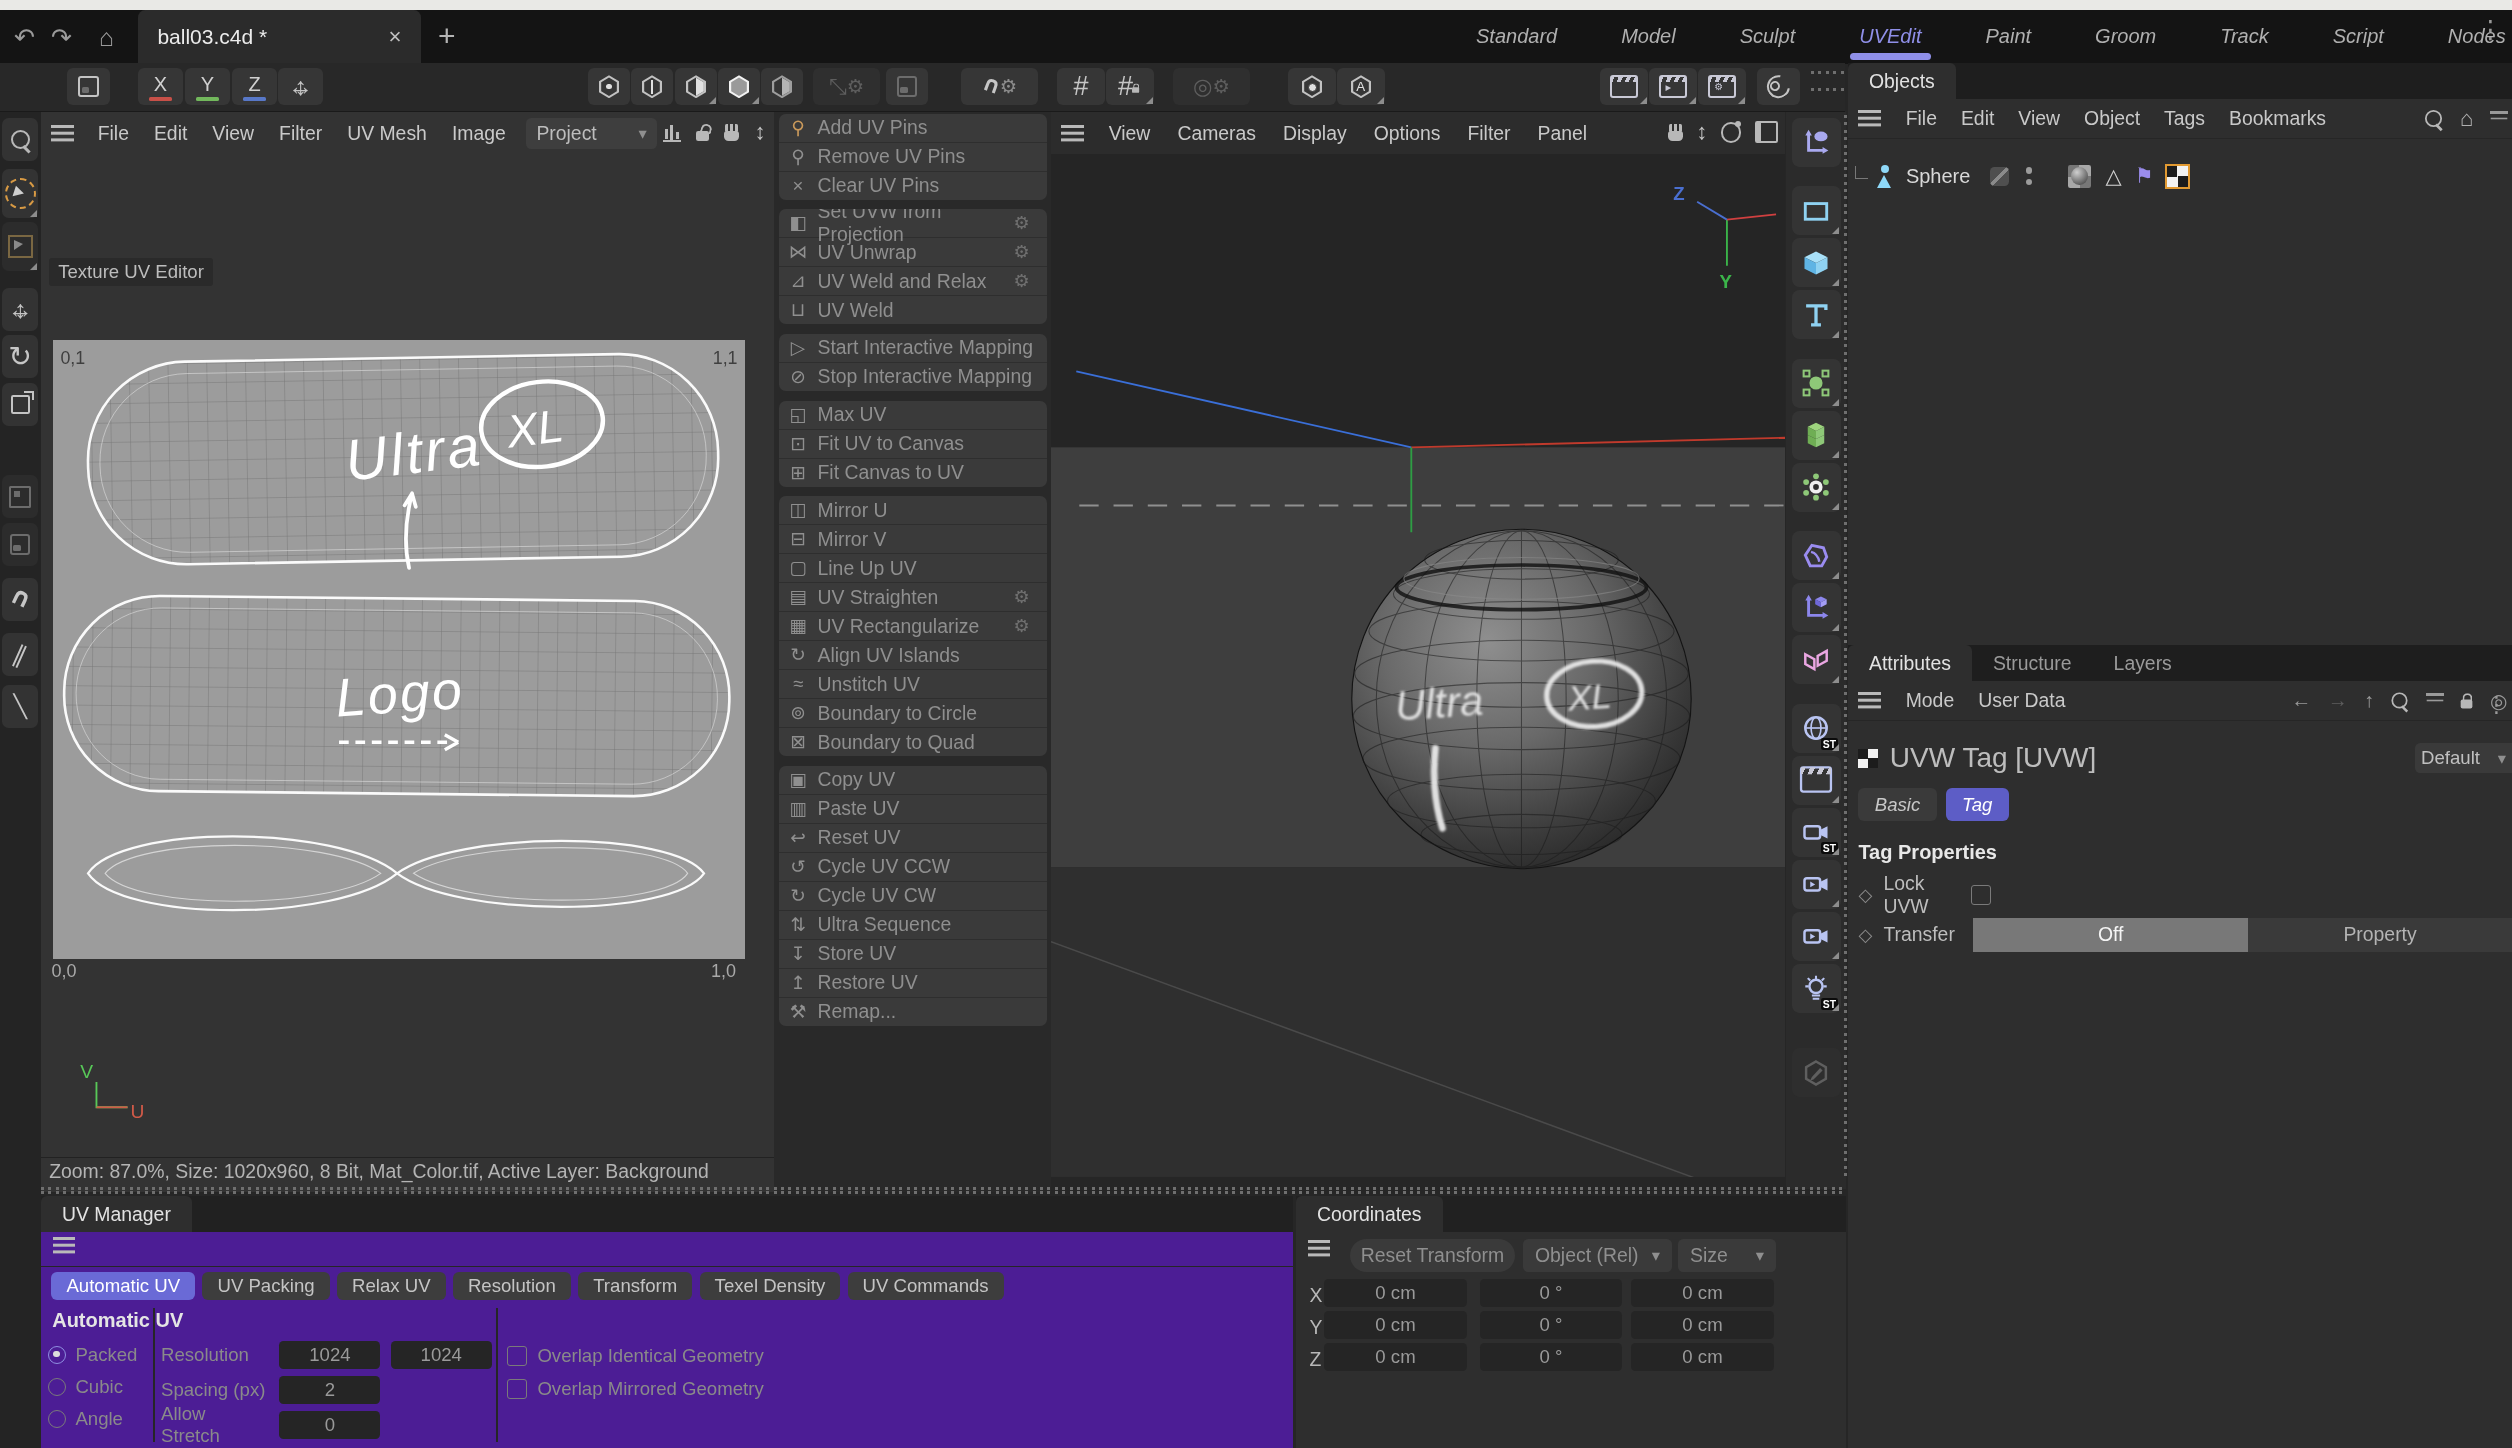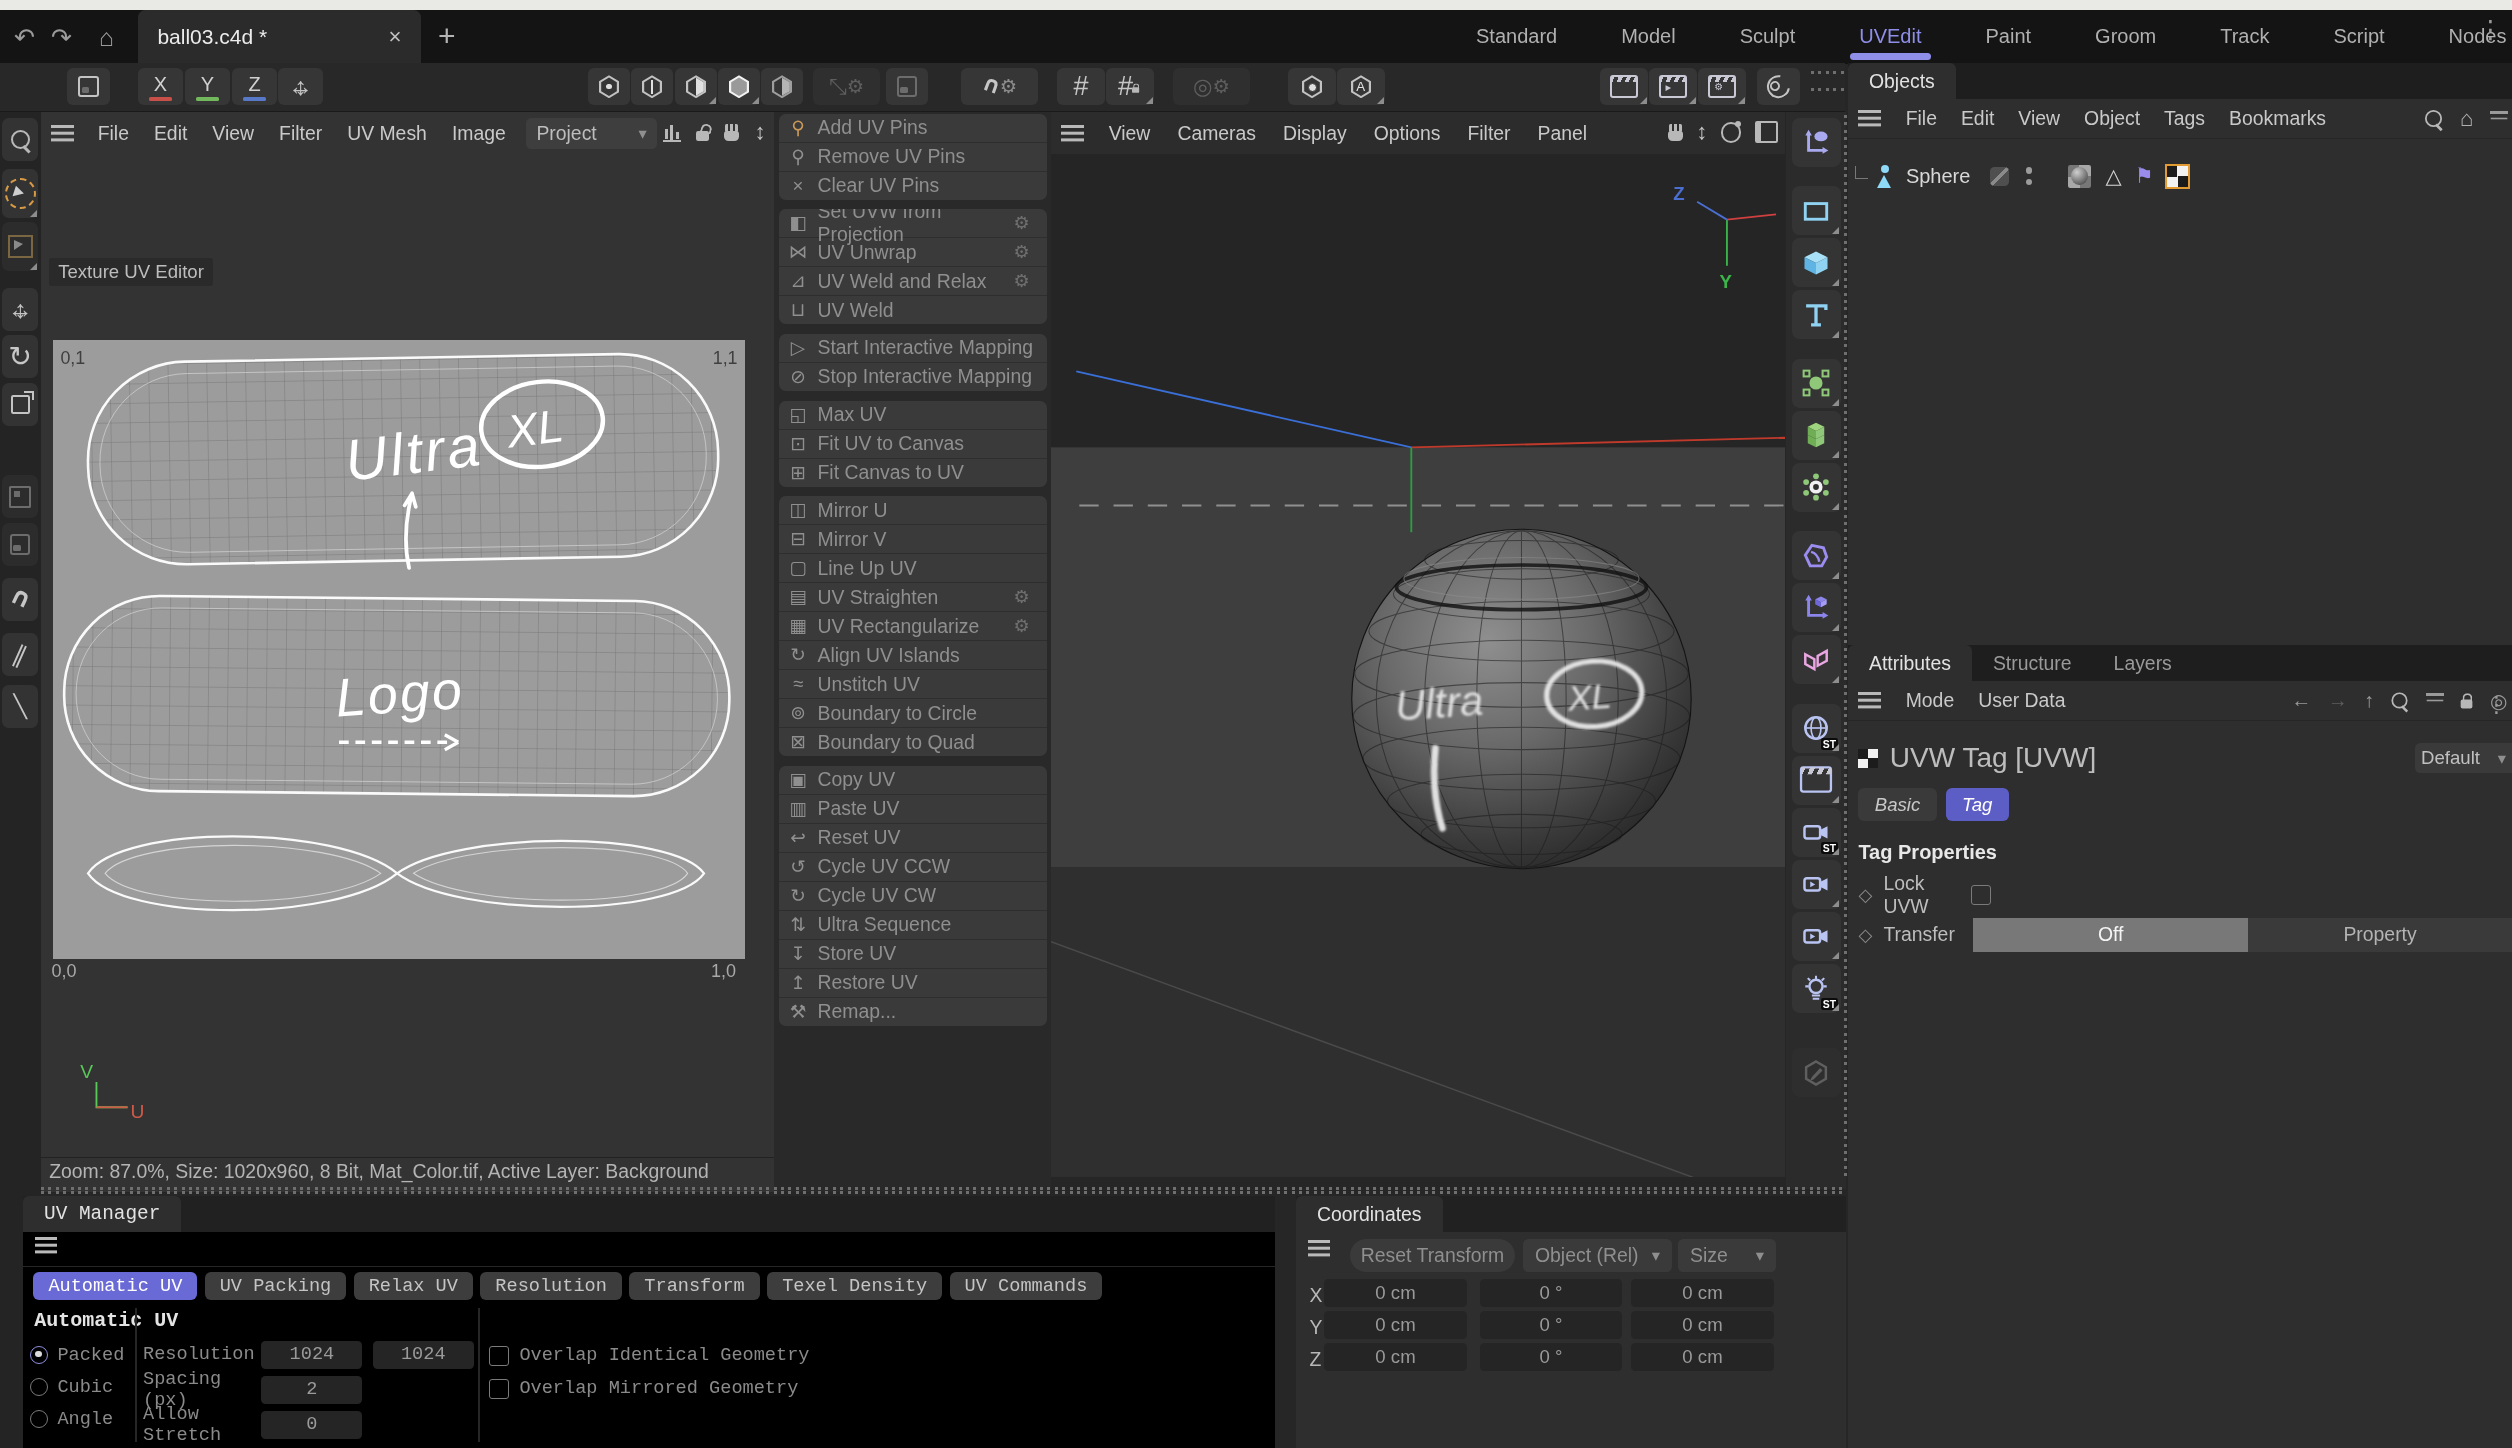--- a/index.html
+++ b/index.html
@@ -11,21 +11,21 @@
   
   .macbar{left:0;top:0;width:2512px;height:9.7px;background:#e9e9e6;}
   .tabbar{left:0;top:9.7px;width:2512px;height:54px;background:#141414;}
   .navglyph{font-size:25px;color:#9a9a9a;width:37px;text-align:center;line-height:54px;}
   .doctab{left:138px;top:9.7px;width:283px;height:54px;background:#2b2b2b;border-radius:7.4px 7.4px 0 0;
           display:flex;align-items:center;padding:0 19.4px;box-sizing:border-box;}
   .doctab .t{font-size:21px;color:#ececec;flex:1;}
   .doctab .x{font-size:22.3px;color:#c0c0c0;}
   .plus{left:438px;top:9.7px;font-size:30px;color:#b4b4b4;line-height:51px;}
   .modes{left:1473px;top:9.7px;height:54px;display:flex;align-items:center;gap:58px;}
-  .mode{font-size:20px;color:#b0b0b0;position:relative;padding:13.4px 3px;}
+  .mode{font-size:20px;color:#b0b0b0;position:relative;padding:13.4px 3px;font-style:italic;}
   .mode.active{color:#8f8fe8;}
   .mode.active::after{content:"";position:absolute;left:-6px;right:-6px;bottom:1.5px;height:6.7px;border-radius:3.7px;background:#8f8fe8;}
   .moremenu{left:2478px;top:15px;font-size:25px;color:#9a9a9a;}
   
   .toolbar{left:0;top:63px;width:1845px;height:48px;background:#282828;border-bottom:0.7px solid #1a1a1a;}
   .tbtn{position:absolute;top:5.2px;height:37px;background:#363636;border-radius:6px;display:flex;align-items:center;justify-content:center;}
   .tbtn.dim{background:#2f2f2f;}
   .fly::after{content:"";position:absolute;right:1.5px;bottom:1.5px;border-left:7.4px solid transparent;border-bottom:7.4px solid #8d8d8d;}
   .xyz{font-size:20px;color:#d0d0d0;flex-direction:column;gap:1.5px;width:45px;}
   .xyz b{font-weight:normal;}
@@ -145,21 +145,21 @@
   .subtab{height:33px;border-radius:6px;background:#3a3a3a;color:#c8c8c8;font-size:18.6px;display:flex;align-items:center;padding:0 16.4px;font-style:italic;}
   .subtab.sel{background:#5d5dc6;color:#fff;}
   .sechead{font-size:20px;font-weight:bold;color:#e8e8e8;}
   .diam{color:#8a8a8a;font-size:18px;width:25px;}
   .alabel{font-size:19.4px;color:#bdbdbd;}
   .chk{width:18px;height:18px;border:1.9px solid #7a7a7a;border-radius:3px;}
   .seg{position:absolute;left:115px;right:0;height:34px;display:flex;}
   .seg .s1{flex:51;background:#787878;color:#f4f4f4;display:flex;align-items:center;justify-content:center;font-size:19.4px;}
   .seg .s2{flex:49;background:#3a3a3a;color:#b4b4b4;display:flex;align-items:center;justify-content:center;font-size:19.4px;}
   
-  .uvman{left:23px;top:1196px;width:1252px;height:253px;background:#000000;font-family:Liberation Mono, monospace;}
+  .uvman{left:41px;top:1196px;width:1252px;height:253px;background:#4c1d95;}
   .uvman .ptabs,.coords .ptabs{background:#212121;height:36px;}
   .pill{height:28px;border-radius:6px;background:#3d3d3d;color:#c4c4c4;font-size:18.6px;display:flex;align-items:center;padding:0 15px;flex:none;}
   .pill.sel{background:#6a6ad6;color:#fff;}
   .uvhead{position:absolute;left:11.2px;top:113px;font-size:20px;font-weight:bold;color:#e4e4e4;}
   .radio{width:18px;height:18px;border:1.9px solid #7a7a7a;border-radius:50%;box-sizing:border-box;}
   .radio.sel{border-color:#8f8fe0;position:relative;}
   .radio.sel::after{content:"";position:absolute;left:3.7px;top:3.7px;width:6.7px;height:6.7px;border-radius:50%;background:#dcdcdc;}
   .dimtxt{color:#8a8a8a;font-size:18.6px;}
   .nbox{background:#252525;border-radius:4.5px;height:28px;display:flex;align-items:center;justify-content:center;color:#9a9a9a;font-size:18.6px;}
   .vsep{position:absolute;top:112px;bottom:7.4px;width:1.5px;background:#262626;}

